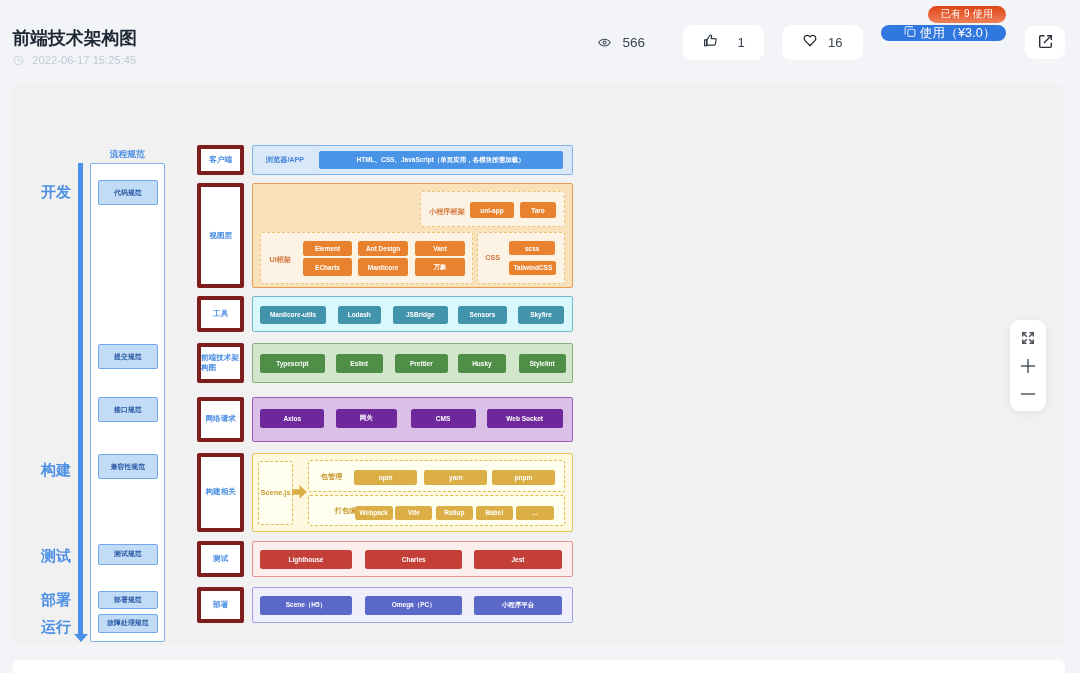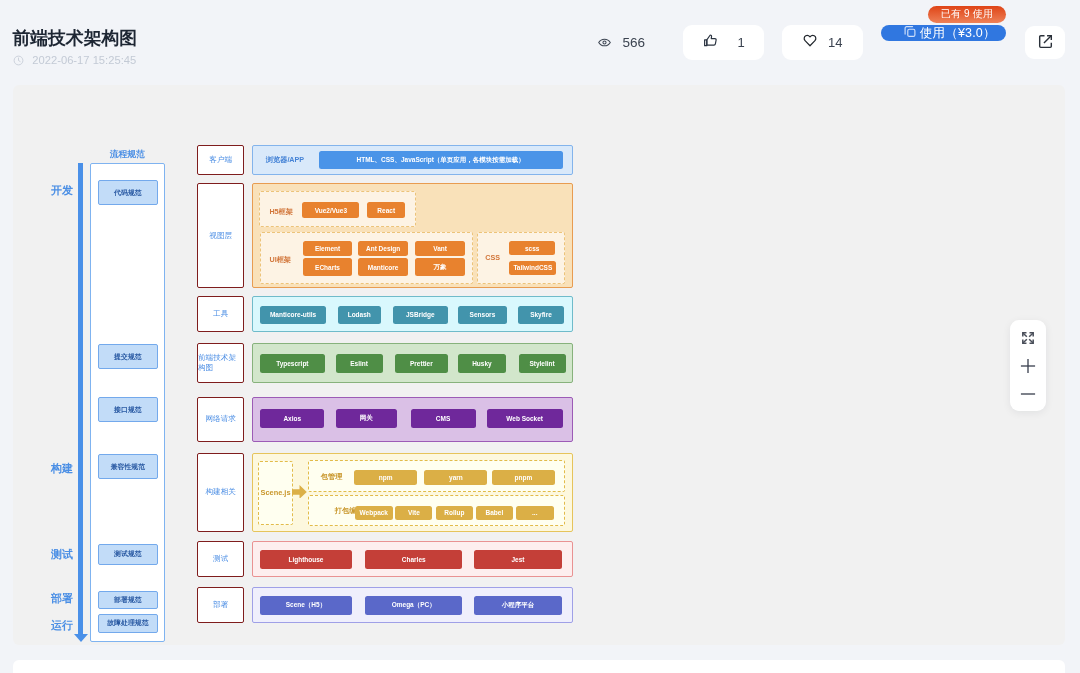--- a/index.html
+++ b/index.html
@@ -38,26 +38,26 @@
   .white-panel { position:absolute; left:13px; top:660px; width:1052px; height:60px; background:#fff; border-radius:6px;}
   
   .zoomctl { position:absolute; left:1010px; top:320px; width:36px; height:91px; background:#fff; border-radius:9px; box-shadow:0 2px 8px rgba(17,24,39,.07); }
   .zoomctl > div { position:absolute; left:0; width:36px; display:flex; align-items:center; justify-content:center; cursor:pointer;}
   .zc-full { top:8px; height:24px; }
   .zc-plus { top:34px; height:28px; }
   .zc-minus { top:66px; height:20px; }
 
   
   .diagram { position:absolute; left:0; top:0; }
-  .stage-label { color:#4B8FE5; font-size:11px; font-weight:700; letter-spacing:0; text-align:right; }
+  .stage-label { color:#4B8FE5; font-size:15px; font-weight:700; letter-spacing:0; text-align:left; }
   .flow-title { color:#4B8FE5; font-size:8.8px; font-weight:700; letter-spacing:0; text-align:center; }
   .flow-arrow-bar { background:#4A90E8; }
   .flow-col { background:#fff; border:1px solid #7FB3F0; border-radius:2px; }
   .flow-box { background:#C2DCF8; border:1px solid #73A9EC; border-radius:2px; display:flex; align-items:center; justify-content:center; color:#2A5AA3; font-size:6.9px; font-weight:700; letter-spacing:0;}
-  .row-label { background:#fff; border:1px solid #7f1d1d; border-radius:2px; display:flex; align-items:center; justify-content:center; color:#4A8DE4; font-size:7.6px; font-weight:400; letter-spacing:0;}
+  .row-label { background:#fff; border:4px solid #7f1d1d; border-radius:2px; display:flex; align-items:center; justify-content:center; color:#4A8DE4; font-size:7.6px; font-weight:700; letter-spacing:0;}
   .row-body { border-radius:2px; }
   .chip { display:flex; align-items:center; justify-content:center; color:#fff; font-size:6.5px; font-weight:700; border-radius:2.5px; letter-spacing:0; position:absolute; white-space:nowrap; overflow:hidden;}
   .sub-label { position:absolute; display:flex; align-items:center; justify-content:center; font-size:7.2px; font-weight:700; letter-spacing:0; white-space:nowrap;}
   .dashbox { position:absolute; border-radius:2px; }
 </style>
 </head>
 <body>
 
 <div class="header">
   <div class="title">前端技术架构图</div>
@@ -81,21 +81,21 @@
     <span class="ic"><svg width="15" height="15" viewBox="0 0 24 24" fill="none" stroke="#2B3441" stroke-width="1.9" stroke-linejoin="round">
           <path d="M6.1 10.9H2.6v9.3h3.5z"></path>
           <path d="M6.1 10.9 11.6 3.2c1.3 0 2.2 1 2.1 2.3l-.5 3.4h5.9c1.2 0 2.1 1.1 1.9 2.3l-1.2 6.3c-.2 1.1-1.1 1.9-2.2 1.9H6.1z"></path>
         </svg></span>
     <span class="cnt">1</span>
   </div>
   <div class="pill fav">
     <span class="ic"><svg width="14" height="14" viewBox="0 0 24 24" fill="none" stroke="#24292F" stroke-width="2.1" stroke-linejoin="round">
           <path d="M12 21 3.5 12.1C1.2 9.6 1.6 5.5 4.7 3.9c2.4-1.2 5.4-.4 7.3 2 1.9-2.4 4.9-3.2 7.3-2 3.1 1.6 3.5 5.7 1.2 8.2z"></path>
         </svg></span>
-    <span class="cnt">14</span>
+    <span class="cnt">16</span>
   </div>
   <div class="badge">已有 9 使用</div>
   <div class="use-btn">
     <span class="ic"><svg width="14" height="14" viewBox="0 0 24 24" fill="none" stroke="#CFE0FA" stroke-width="2" stroke-linecap="round" stroke-linejoin="round">
           <path d="M16.4 3.6H6.2A2.6 2.6 0 0 0 3.6 6.2v10.2"></path>
           <rect x="8.2" y="8.2" width="12.2" height="12.2" rx="2.6"></rect>
         </svg></span>
     <span class="lbl">使用（¥3.0）</span>
   </div>
   <div class="ext-btn">
@@ -125,24 +125,24 @@
       <div class="flow-box" style="position: absolute; left: 85px; top: 458.6px; width: 59.8px; height: 21.4px;">测试规范</div>
       <div class="flow-box" style="position: absolute; left: 85px; top: 505.6px; width: 59.8px; height: 18.6px;">部署规范</div>
       <div class="flow-box" style="position: absolute; left: 85px; top: 529px; width: 59.8px; height: 18.6px;">故障处理规范</div>
       <div class="row-label" style="position: absolute; left: 184px; top: 60px; width: 47.4px; height: 29.7px;">客户端</div>
       <div class="row-body" style="position: absolute; left: 238.6px; top: 60px; width: 321.4px; height: 29.7px; background: rgb(217, 233, 250); border: 1px solid rgb(131, 180, 236);">
         <div class="sub-label" style="left: 11.4px; top: 0px; width: 42px; height: 27.5px; color: rgb(69, 131, 214);">浏览器/APP</div>
         <div class="chip" style="left: 66.1px; top: 5.3px; width: 244px; height: 17.5px; background: rgb(74, 148, 232); font-size: 6.5px;">HTML、CSS、JavaScript（单页应用，各模块按需加载）</div>
       </div>
       <div class="row-label" style="position: absolute; left: 184px; top: 98.2px; width: 47.4px; height: 105px;">视图层</div>
       <div class="row-body" style="position: absolute; left: 238.6px; top: 98.2px; width: 321.4px; height: 105px; background: rgb(249, 225, 185); border: 1px solid rgb(232, 156, 81);">
-        <div class="dashbox" style="left: 6.8px; top: 6.6px; width: 156.7px; height: 36.7px; background: rgb(253, 243, 228); border: 1px dashed rgb(236, 195, 121);">
-          <div class="sub-label" style="left: 8.6px; top: 3px; width: 24.4px; height: 34.7px; color: rgb(210, 118, 58);">H5框架</div>
-          <div class="chip" style="left: 41.9px; top: 10.2px; width: 57.1px; height: 16.5px; background: rgb(232, 130, 46);">Vue2/Vue3</div>
-          <div class="chip" style="left: 106.7px; top: 10.2px; width: 38.3px; height: 16.5px; background: rgb(232, 130, 46);">React</div>
+        <div class="dashbox" style="left: 167.8px; top: 6.6px; width: 144.9px; height: 36.7px; background: rgb(253, 243, 228); border: 1px dashed rgb(236, 195, 121);">
+          <div class="sub-label" style="left: 7.2px; top: 3px; width: 36.7px; height: 34.7px; color: rgb(210, 118, 58);">小程序框架</div>
+          <div class="chip" style="left: 48.7px; top: 10.2px; width: 43.7px; height: 16.5px; background: rgb(232, 130, 46);">uni-app</div>
+          <div class="chip" style="left: 98.7px; top: 10.2px; width: 35.9px; height: 16.5px; background: rgb(232, 130, 46);">Taro</div>
         </div>
         <div class="dashbox" style="left: 7.6px; top: 48.3px; width: 212.9px; height: 51.3px; background: rgb(253, 243, 228); border: 1px dashed rgb(236, 195, 121);">
           <div class="sub-label" style="left: 8.1px; top: 2px; width: 21.9px; height: 49.3px; color: rgb(210, 118, 58);">UI框架</div>
           <div class="chip" style="left: 41.7px; top: 7.2px; width: 49.3px; height: 15.2px; background: rgb(232, 130, 46);">Element</div>
           <div class="chip" style="left: 97.3px; top: 7.2px; width: 49.3px; height: 15.2px; background: rgb(232, 130, 46);">Ant Design</div>
           <div class="chip" style="left: 154.2px; top: 7.2px; width: 49.3px; height: 15.2px; background: rgb(232, 130, 46);">Vant</div>
           <div class="chip" style="left: 41.7px; top: 24.9px; width: 49.3px; height: 17.3px; background: rgb(232, 130, 46);">ECharts</div>
           <div class="chip" style="left: 97.3px; top: 24.9px; width: 49.3px; height: 17.3px; background: rgb(232, 130, 46);">Manticore</div>
           <div class="chip" style="left: 154.2px; top: 24.9px; width: 49.3px; height: 17.3px; background: rgb(232, 130, 46);">万象</div>
         </div>

